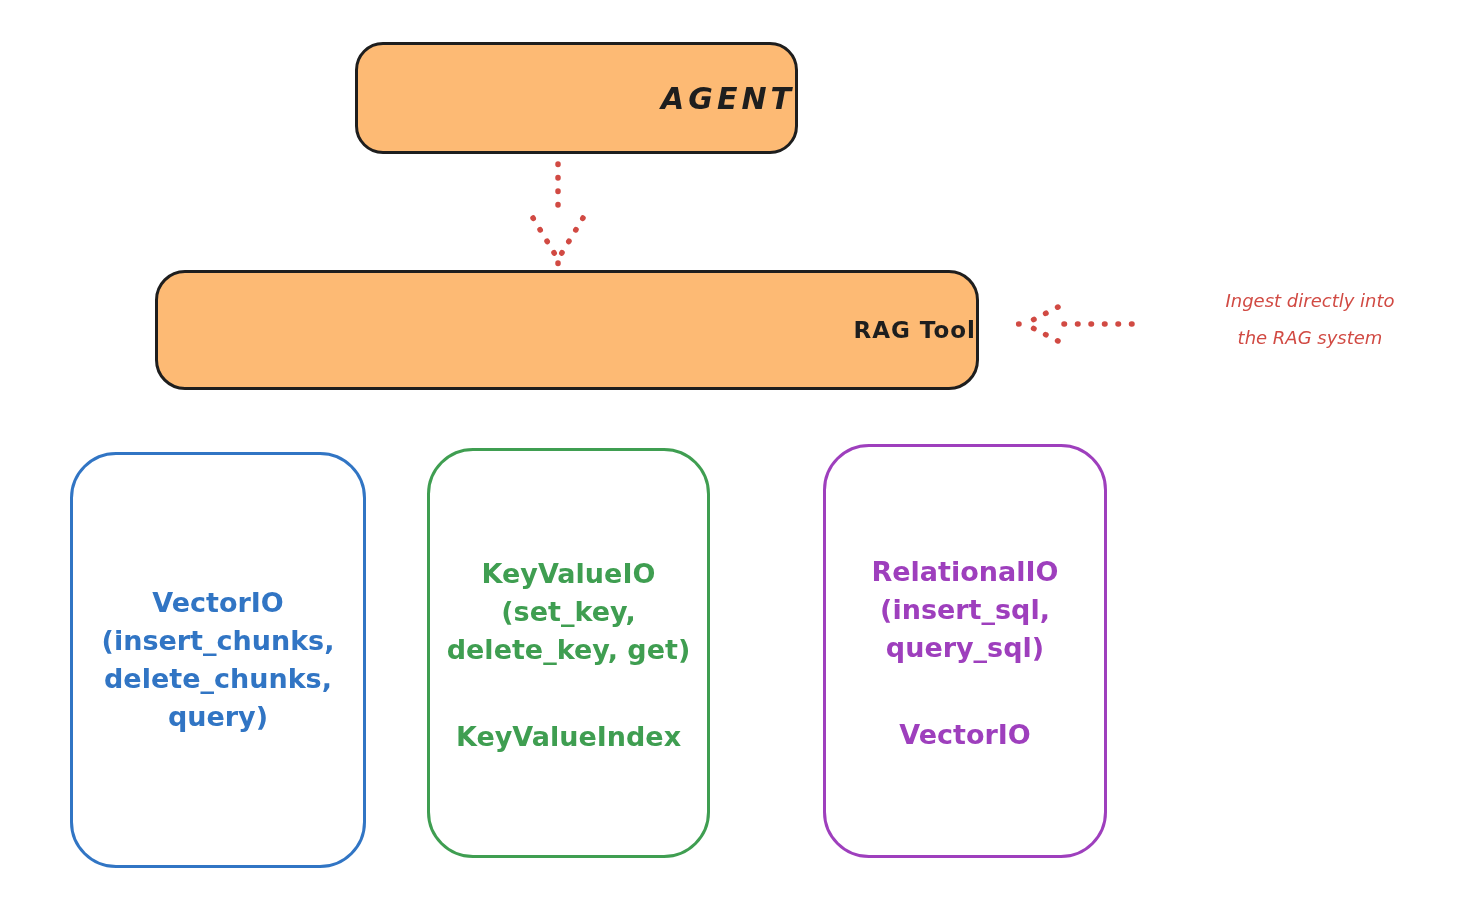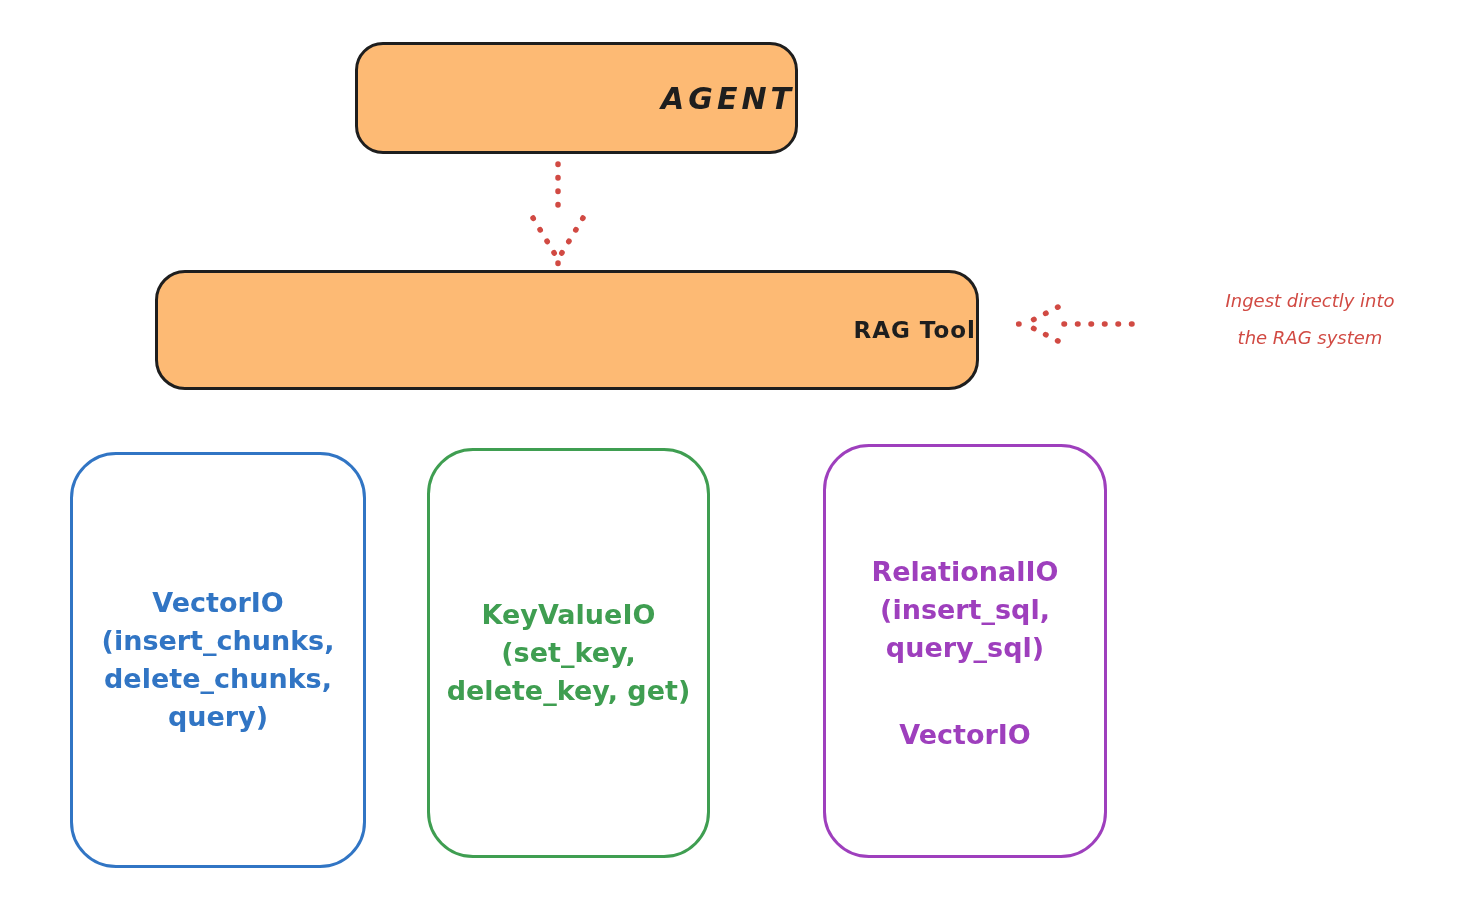--- a/index.html
+++ b/index.html
@@ -126,20 +126,21 @@
     <div class="io-title">VectorIO
 (insert_chunks,
 delete_chunks,
 query)</div>
   </div>
 
   <div class="io-box io-box-keyvalue" style="border-color: rgb(63, 158, 81); color: rgb(63, 158, 81);">
     <div class="io-title">KeyValueIO
 (set_key,
 delete_key, get)</div>
+    <div class="io-index">KeyValueIndex</div>
   </div>
 
   <div class="io-box io-box-relational" style="border-color: rgb(158, 63, 189); color: rgb(158, 63, 189);">
     <div class="io-title">RelationalIO
 (insert_sql,
 query_sql)</div>
     <div class="io-index">VectorIO</div>
   </div>
 
 </div>

